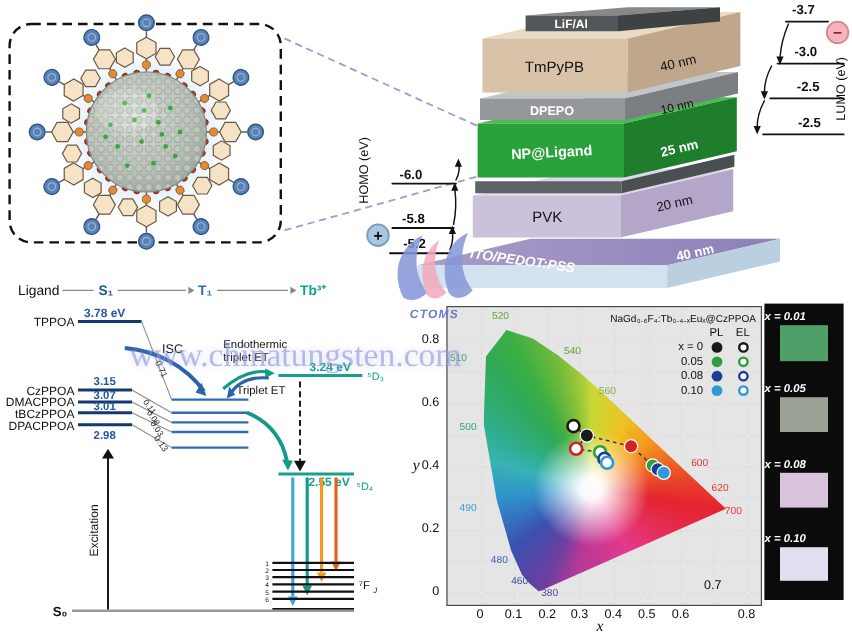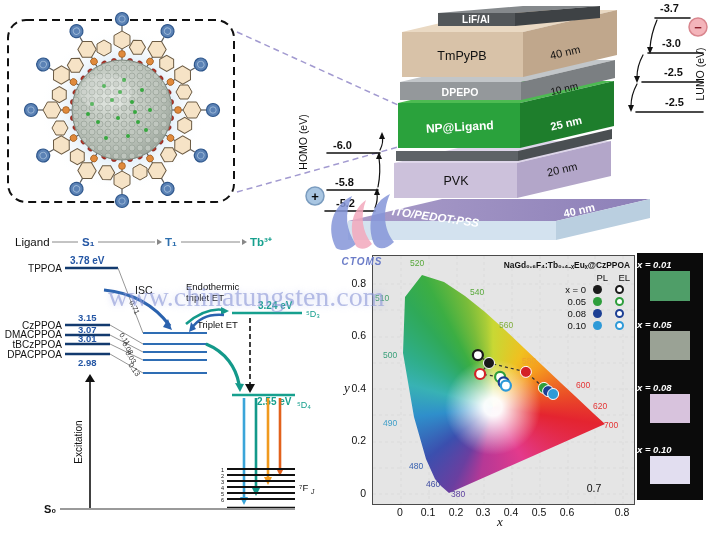--- a/index.html
+++ b/index.html
@@ -14,23 +14,23 @@
     clip-path:polygon(76px 237px,68px 230px,62px 223px,53px 203px,41px 161px,30px 97px,32px 41px,49px 19px,71px 26px,92px 40px,112px 56px,132px 74px,151px 92px,170px 110px,188px 127px,202px 140px,220px 157px,232px 168px);
     background:
       radial-gradient(circle at 120px 151px, rgba(255,255,255,.97) 0 9px, rgba(255,255,255,0) 48px),
       conic-gradient(from 0deg at 120px 151px,
         #c8d834 0deg,#f0c020 28deg,#f59b1e 50deg,#ea4b27 82deg,#e42430 99deg,
         #e33a8c 150deg,#b63896 190deg,#6a3fa0 207deg,#3b4fae 232deg,#2f8fcb 263deg,
         #38b2b4 285deg,#2fae8a 301deg,#2fa958 321deg,#3cae43 332deg,#79bc3a 346deg,#a8cc38 355deg,#c8d834 360deg);
   }
   
   #legend{position:absolute;right:4px;top:3px;width:160px;color:#111;}
-  #legend .title{font-size:8.4px;text-align:right;white-space:nowrap;letter-spacing:0;font-weight:bold;}
+  #legend .title{font-size:8.4px;text-align:right;white-space:nowrap;letter-spacing:0;}
   #legend .hdr{display:flex;justify-content:flex-end;font-size:9.5px;margin-top:2px;}
-  #legend .hdr span{width:22px;text-align:right;}
+  #legend .hdr span{width:22px;text-align:center;}
   #legend .row{display:flex;justify-content:flex-end;align-items:center;font-size:9.5px;height:12px;}
   #legend .lv{width:46px;text-align:right;margin-right:0;}
   #legend .cell{width:22px;display:flex;justify-content:center;}
   .dot{width:9px;height:9px;border-radius:50%;display:inline-block;box-sizing:border-box;}
   .dot.open{background:#fff;border:2.2px solid #000;}
   .f0{background:#1a1a1a}.f1{background:#d42127}.f2{background:#2e9e3c}.f3{background:#1c3f94}.f4{background:#2e9ad8}
   .o0{border-color:#1a1a1a!important}.o1{border-color:#d42127!important}.o2{border-color:#2e9e3c!important}.o3{border-color:#1c3f94!important}.o4{border-color:#2e9ad8!important}
   .tick{position:absolute;font-size:10.5px;color:#111;transform:translate(-50%,0);}
   .ytick{position:absolute;font-size:10.5px;color:#111;transform:translate(-100%,-50%);}
   .axis-letter{position:absolute;font-family:"Liberation Serif",serif;font-style:italic;font-size:13px;color:#111;}

